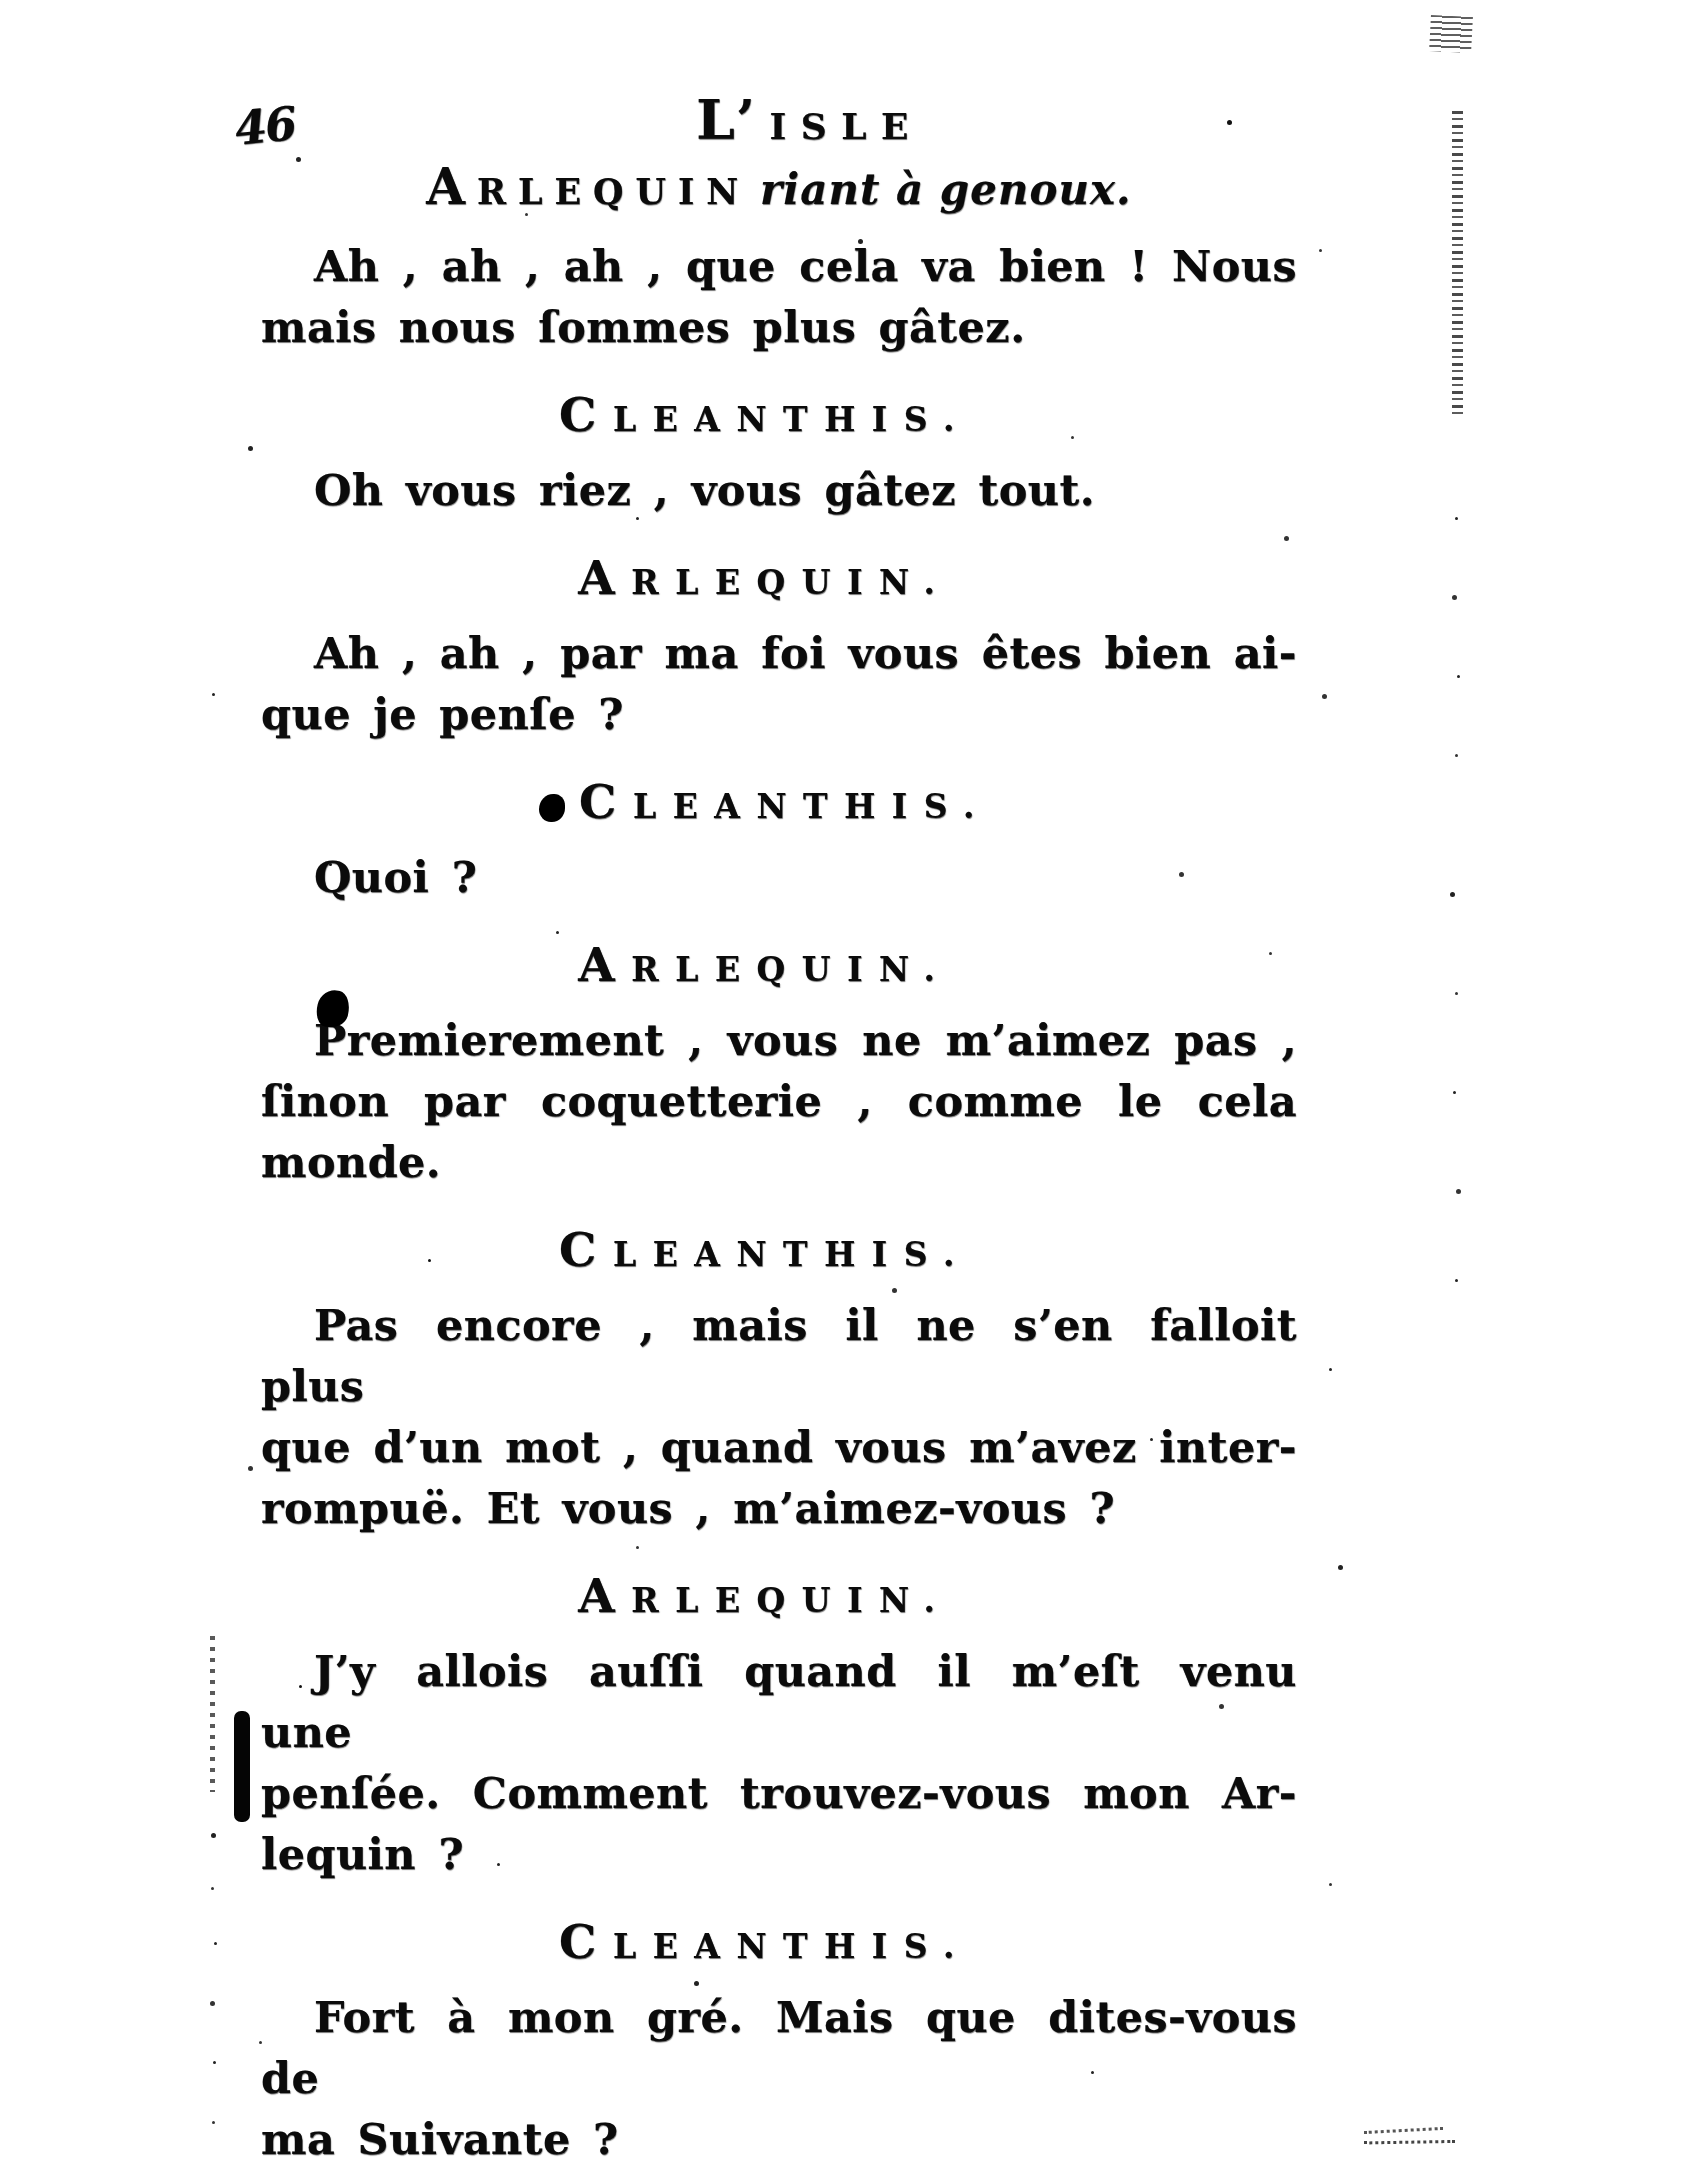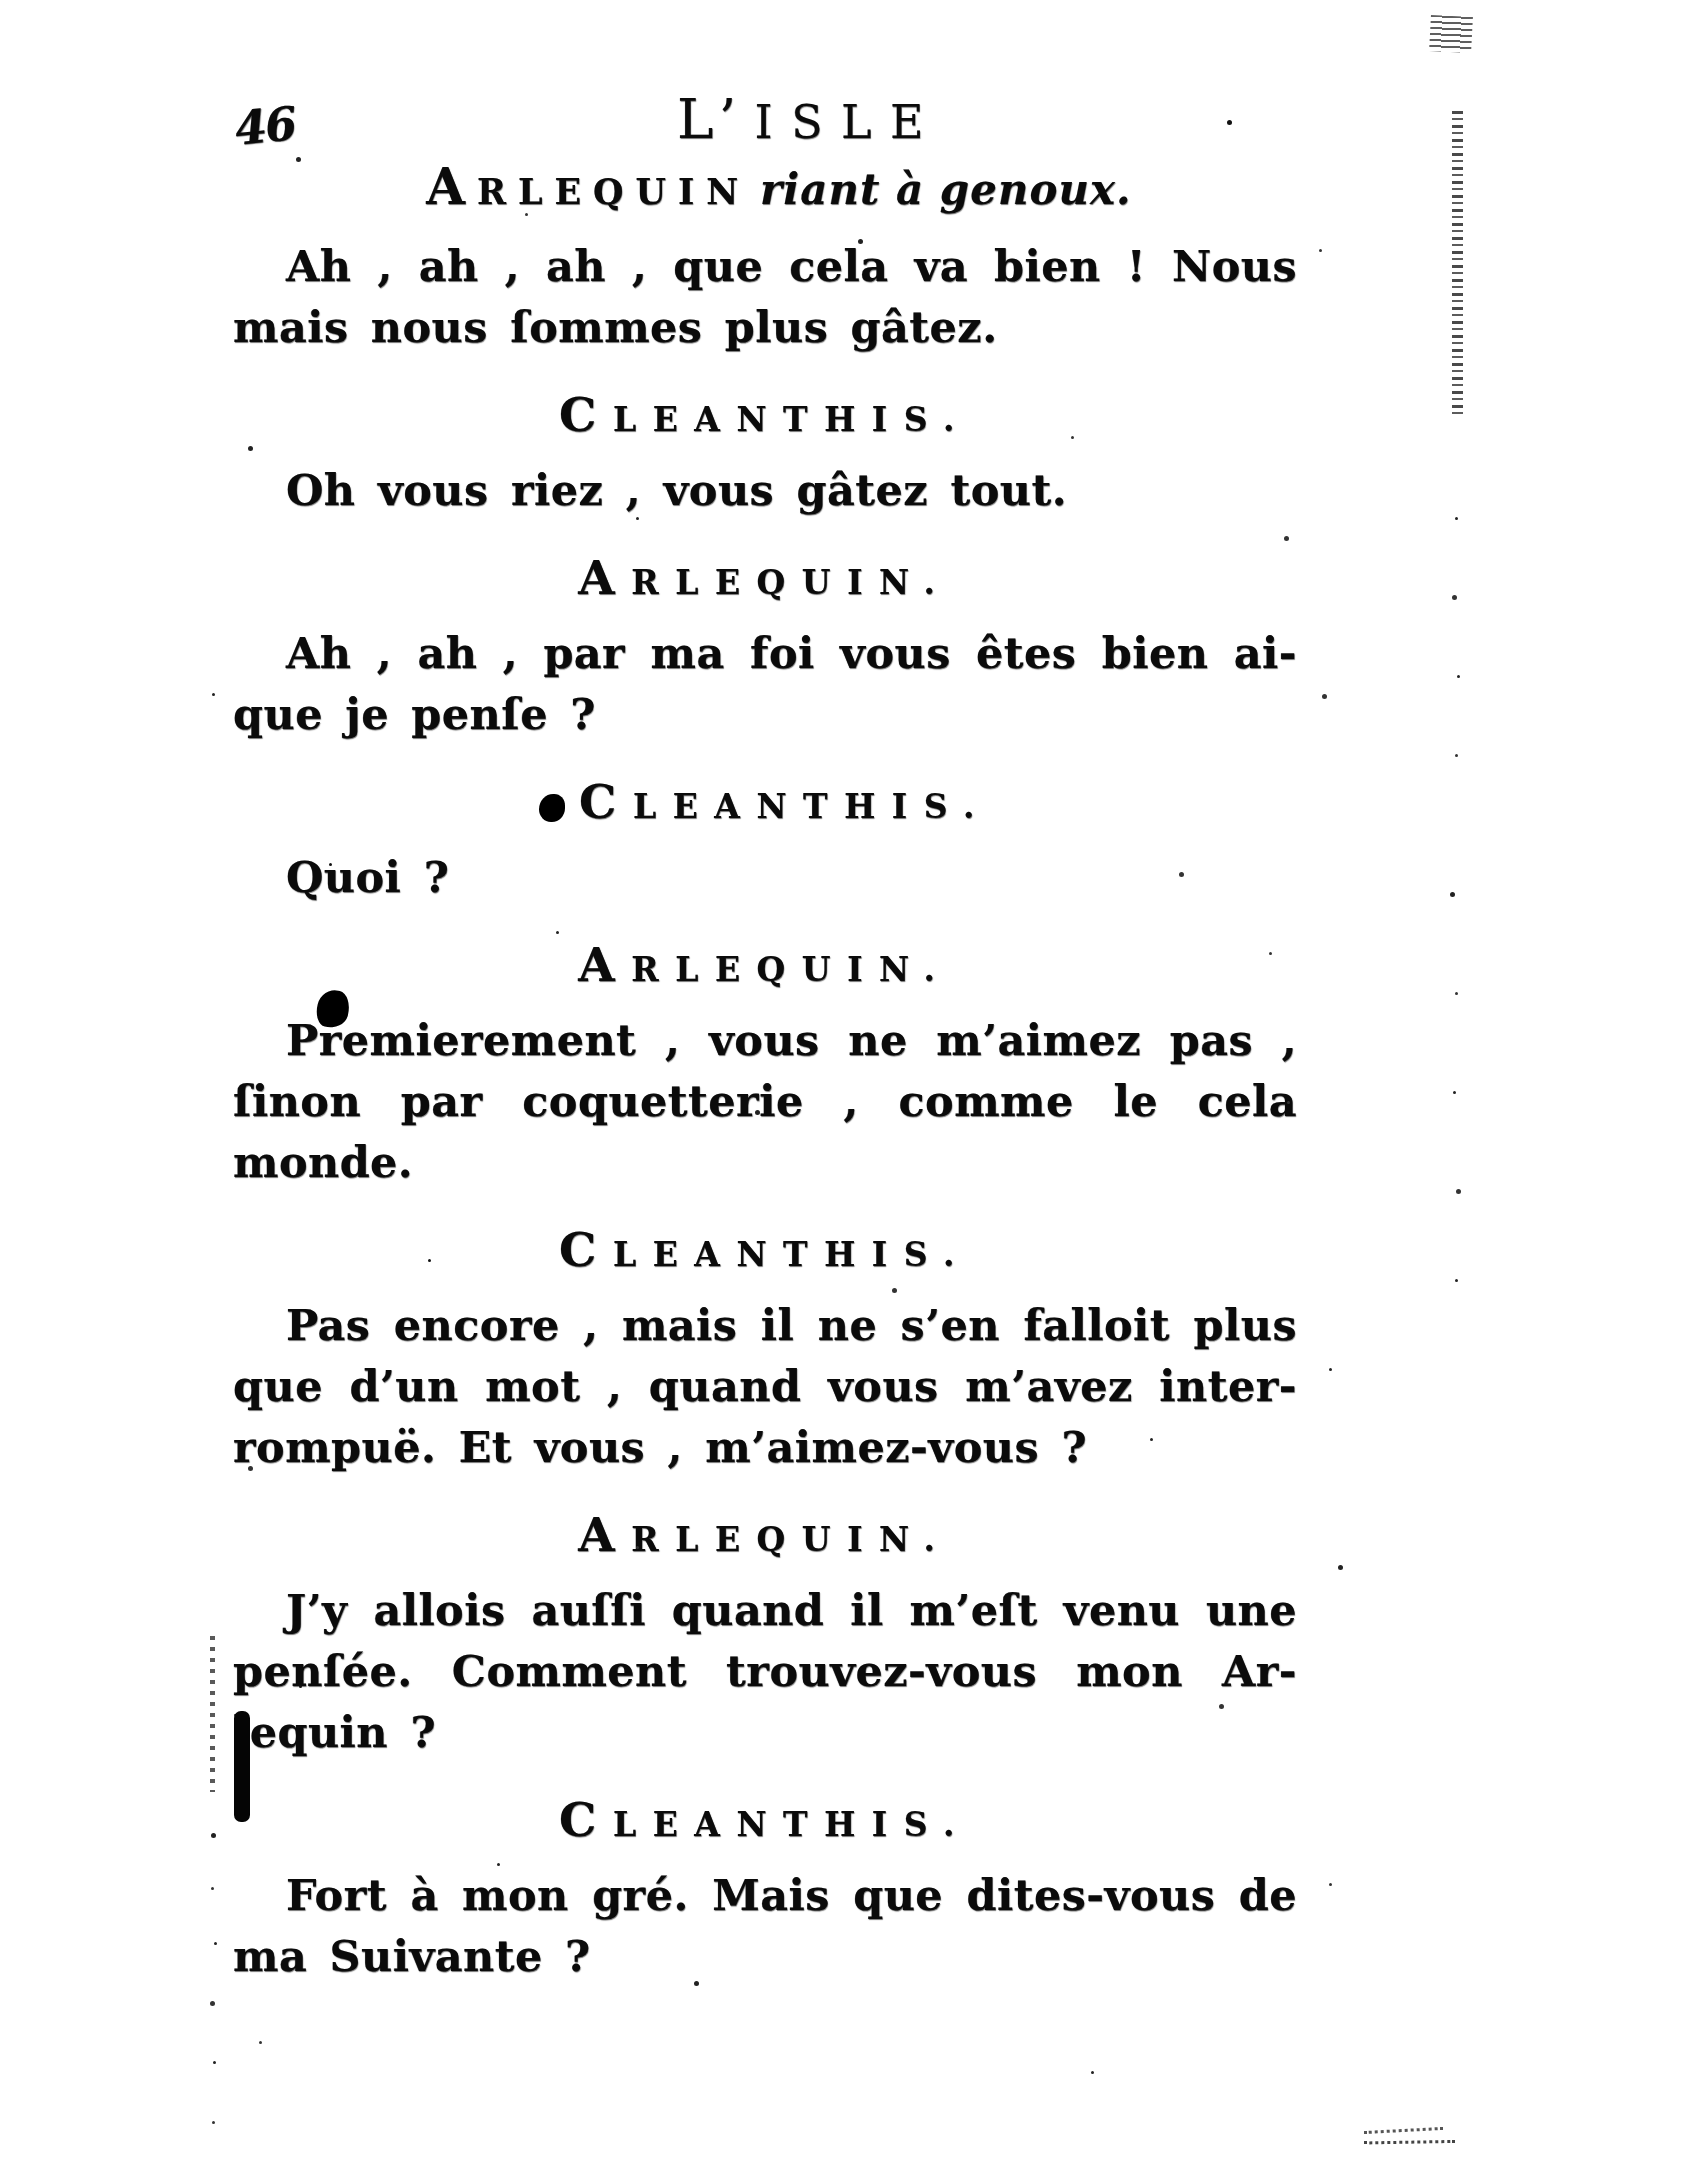--- a/index.html
+++ b/index.html
@@ -15,40 +15,40 @@
   }
   
   .header{position:relative;height:63px;}
   .pagenum{
     position:absolute;left:2px;top:12px;
     font-size:46px;font-weight:700;font-style:italic;
     transform:rotate(-6deg);letter-spacing:-2px;
   }
   .running-title{display:block;text-align:center;padding-left:89px;}
   .running-title .rt{
-    display:inline-block;font-size:46px;font-weight:400;letter-spacing:.40em;
+    display:inline-block;font-size:36px;font-weight:700;letter-spacing:.40em;
   }
   .running-title .rt::first-letter{font-size:55px;}
   
   .stage{margin-top:8px;text-align:center;padding-left:28px;line-height:57px;}
   .stage .speaker-name{
     display:inline-block;font-size:35px;font-weight:700;letter-spacing:.34em;margin-right:10px;
   }
   .stage .speaker-name::first-letter{font-size:50px;}
   .stage .direction{font-size:42px;font-weight:700;font-style:italic;letter-spacing:1px;}
   
   .speaker{margin-top:31px;text-align:center;line-height:51px;}
   .speaker .speaker-name{display:inline-block;font-size:33px;font-weight:700;letter-spacing:.5em;}
   .speaker .speaker-name::first-letter{font-size:47px;}
   .inkblot{
     display:inline-block;width:26px;height:28px;background:#000;
     border-radius:60% 45% 55% 50%;margin-right:14px;vertical-align:-4px;
   }
   
-  .para{margin-top:9px;}
+  .para{margin-top:9px;margin-left:28px;}
   .line{
     font-size:43px;line-height:61px;font-weight:700;
     letter-spacing:0.4px;word-spacing:7px;
     text-align:justify;text-align-last:justify;
   }
   .line.last{text-align-last:left;}
   .line.first{text-indent:53px;}
   
   .artifact{position:absolute;}
   #a-topright{

